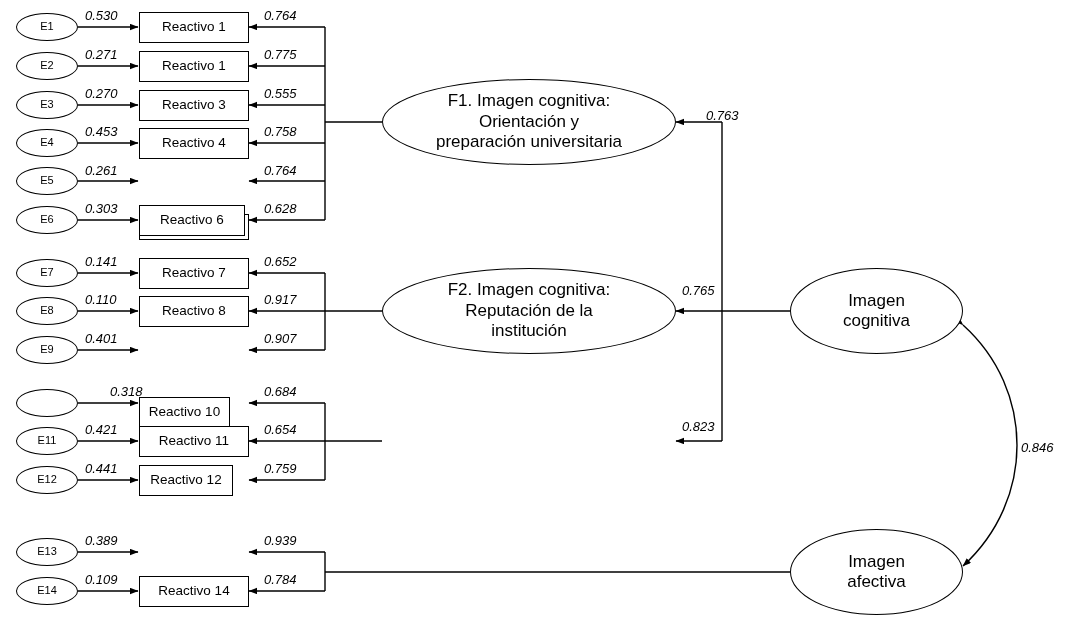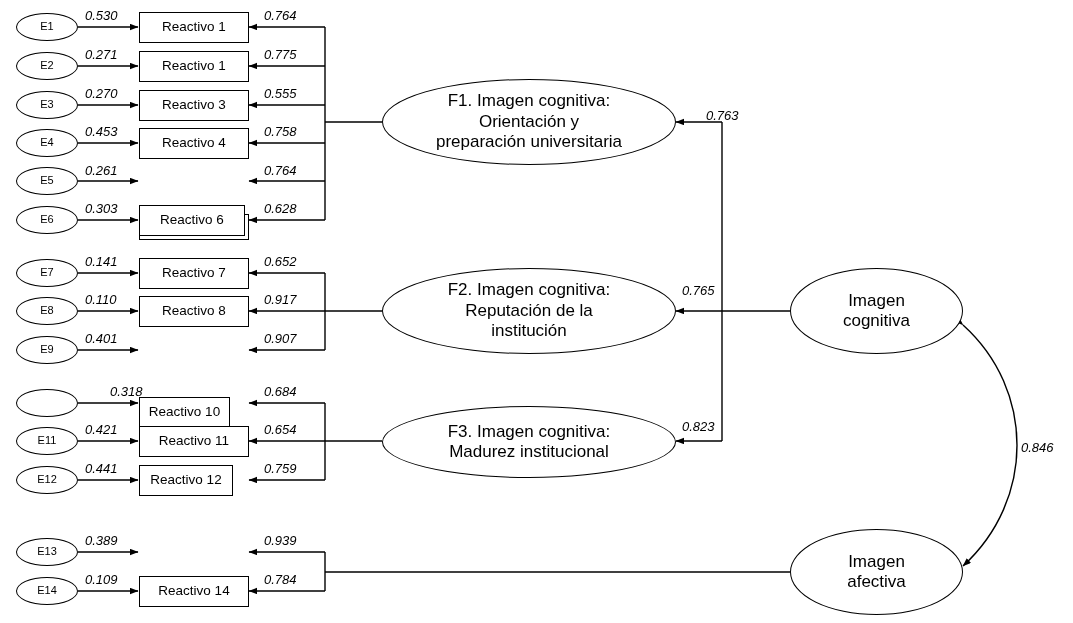--- a/index.html
+++ b/index.html
@@ -217,24 +217,20 @@
 
   <div class="node factor-node" style="left:382px;top:79px;width:294px;height:86px;flex-direction:column;">
     <span>F1. Imagen cognitiva:</span>
     <span>Orientación y</span>
     <span>preparación universitaria</span>
   </div>
   <div class="node factor-node" style="left:382px;top:268px;width:294px;height:86px;flex-direction:column;">
     <span>F2. Imagen cognitiva:</span>
     <span>Reputación de la</span>
     <span>institución</span>
-  </div>
-  <div class="node factor-node" style="left:382px;top:406px;width:294px;height:72px;flex-direction:column;">
-    <span>F3. Imagen cognitiva:</span>
-    <span>Madurez institucional</span>
   </div>
 
   <div class="node factor-node" style="left:790px;top:268px;width:173px;height:86px;flex-direction:column;">
     <span>Imagen</span>
     <span>cognitiva</span>
   </div>
   <div class="node factor-node" style="left:790px;top:529px;width:173px;height:86px;flex-direction:column;">
     <span>Imagen</span>
     <span>afectiva</span>
   </div>

